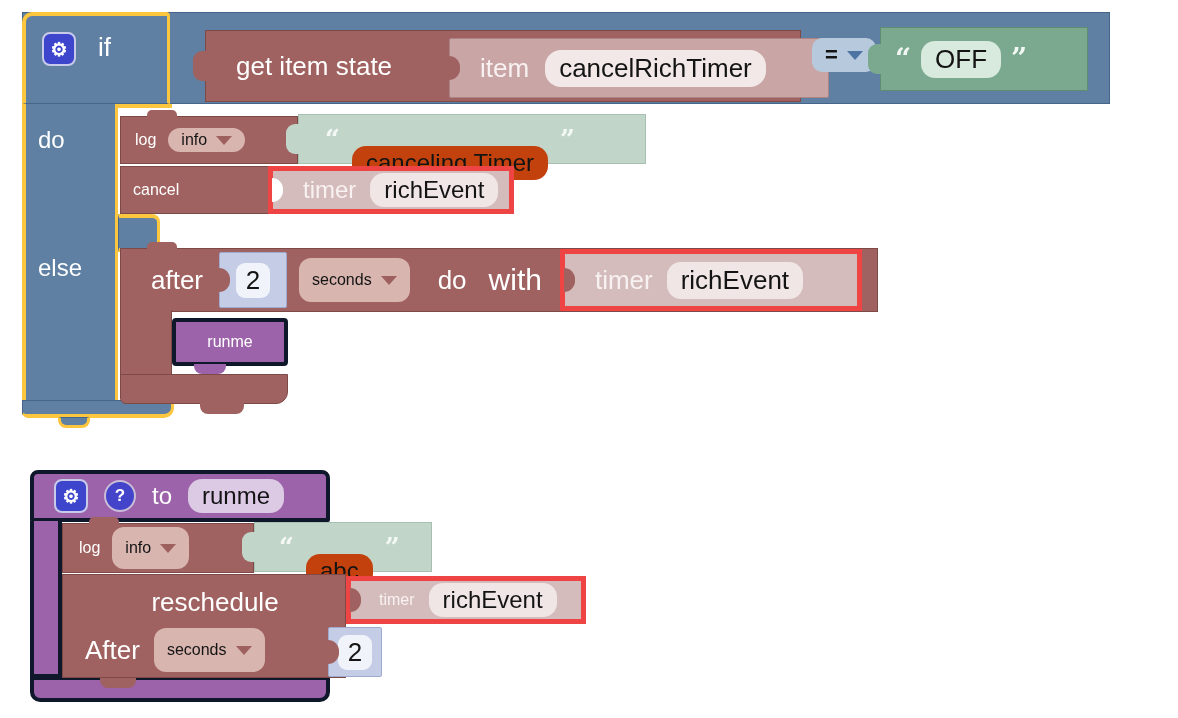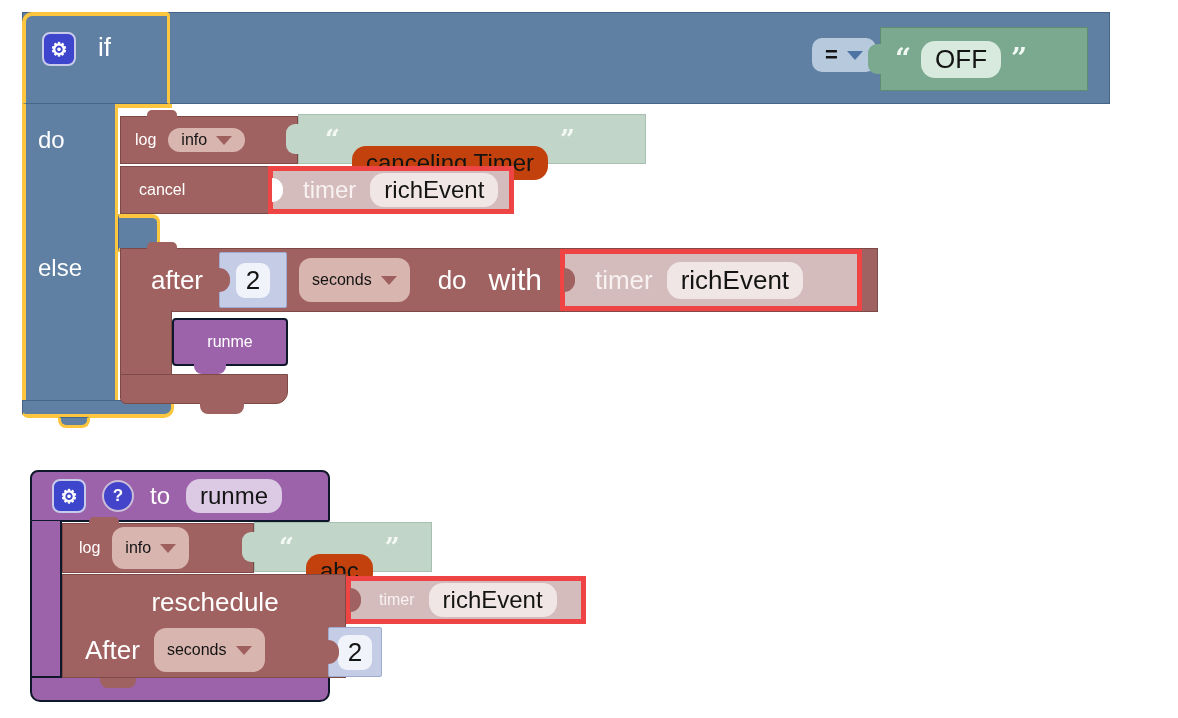--- a/index.html
+++ b/index.html
@@ -8,21 +8,21 @@
   .abs{position:absolute;box-sizing:border-box;}
 
   
   .blue   {background:#5f7fa3;border:1px solid #46658a;}
   .maroon {background:#a06260;border:1px solid #7e4a48;color:#fff;}
   .pink   {background:#d5bcbc;border:5px solid #ef4444;color:#f8f1f1;}
   .pinkd  {background:#c9a5a5;border:1px solid #ab8484;color:#f8f1f1;}
   .lgreen {background:#c2d5c9;border:1px solid #a8c0b2;color:#f4f9f6;}
   .green  {background:#7aa98f;border:1px solid #5f8d74;color:#f2f8f4;}
   .lav    {background:#c4cce6;border:1px solid #9fabce;}
-  .purple {background:#9c63aa;border:2px solid #0f172a;color:#fff;}
+  .purple {background:#9c63aa;border:4px solid #0f172a;color:#fff;}
 
   
   .ysel-l{border-left:4px solid #fcc63e;}
   .ysel-t{border-top:4px solid #fcc63e;}
   .ysel-r{border-right:3px solid #fcc63e;}
   .ysel-b{border-bottom:4px solid #fcc63e;}
 
   
   .row{display:flex;align-items:center;}
   .kw{color:#fff;font-size:24px;}
@@ -75,20 +75,29 @@
        border-left:3px solid #fcc63e;border-right:3px solid #fcc63e;border-bottom:3px solid #fcc63e;"></div>
   <div class="abs blue ysel-l ysel-t ysel-r row" style="left:22px;top:12px;width:148px;height:92px;border-radius:10px 4px 0 0;align-items:flex-start;padding:16px 0 0 16px;gap:22px;">
     <div class="icon-sq">
       <span>⚙</span>
     </div>
     <span class="kw" style="font-size:26px;">if</span>
   </div>
   <span class="abs kw" style="left:38px;top:126px;">do</span>
   <span class="abs kw" style="left:38px;top:254px;">else</span>
 
+  <div class="abs maroon row" style="left:205px;top:30px;width:596px;height:72px;padding-left:30px;">
+    <span class="tab-l tab-maroon"></span>
+    <span style="font-size:26px;">get item state</span>
+    <div class="pinkd row" style="position:absolute;left:243px;top:7px;width:348px;height:58px;padding-left:30px;gap:16px;border-radius:2px;">
+      <span class="cut-l cut-maroon"></span>
+      <span style="font-size:26px;">item</span>
+      <span class="field" style="font-size:26px;border-radius:16px;">cancelRichTimer</span>
+    </div>
+  </div>
   <div class="abs dd dd-blue" style="left:812px;top:38px;height:34px;">
     <span>=</span>
     <span class="tri tri-blue"></span>
   </div>
   <div class="abs green row" style="left:880px;top:27px;width:208px;height:64px;padding-left:14px;gap:10px;">
     <span class="tab-l tab-green"></span>
     <span class="quote">“</span>
     <span class="field f-off">OFF</span>
     <span class="quote">”</span>
   </div>
@@ -100,21 +109,21 @@
       <span>info</span>
       <span class="tri"></span>
     </span>
   </div>
   <div class="abs lgreen row" style="left:298px;top:114px;width:348px;height:50px;padding-left:26px;gap:12px;">
     <span class="tab-l tab-lgreen"></span>
     <span class="quote" style="font-size:26px;">“</span>
     <span class="field f-green">canceling Timer</span>
     <span class="quote" style="font-size:26px;">”</span>
   </div>
-  <div class="abs maroon row" style="left:120px;top:166px;width:150px;height:48px;padding-left:18px;">
+  <div class="abs maroon row" style="left:120px;top:166px;width:150px;height:48px;padding-left:12px;">
     <span>cancel</span>
   </div>
   <div class="abs pink row" style="left:268px;top:166px;width:246px;height:48px;padding-left:30px;gap:14px;">
     <span class="cut-l cut-white"></span>
     <span style="font-size:24px;">timer</span>
     <span class="field" style="background:#f1e6e6;">richEvent</span>
   </div>
 
   <div class="abs maroon row" style="left:120px;top:248px;width:758px;height:64px;padding-left:30px;">
     <span class="notch"></span>

